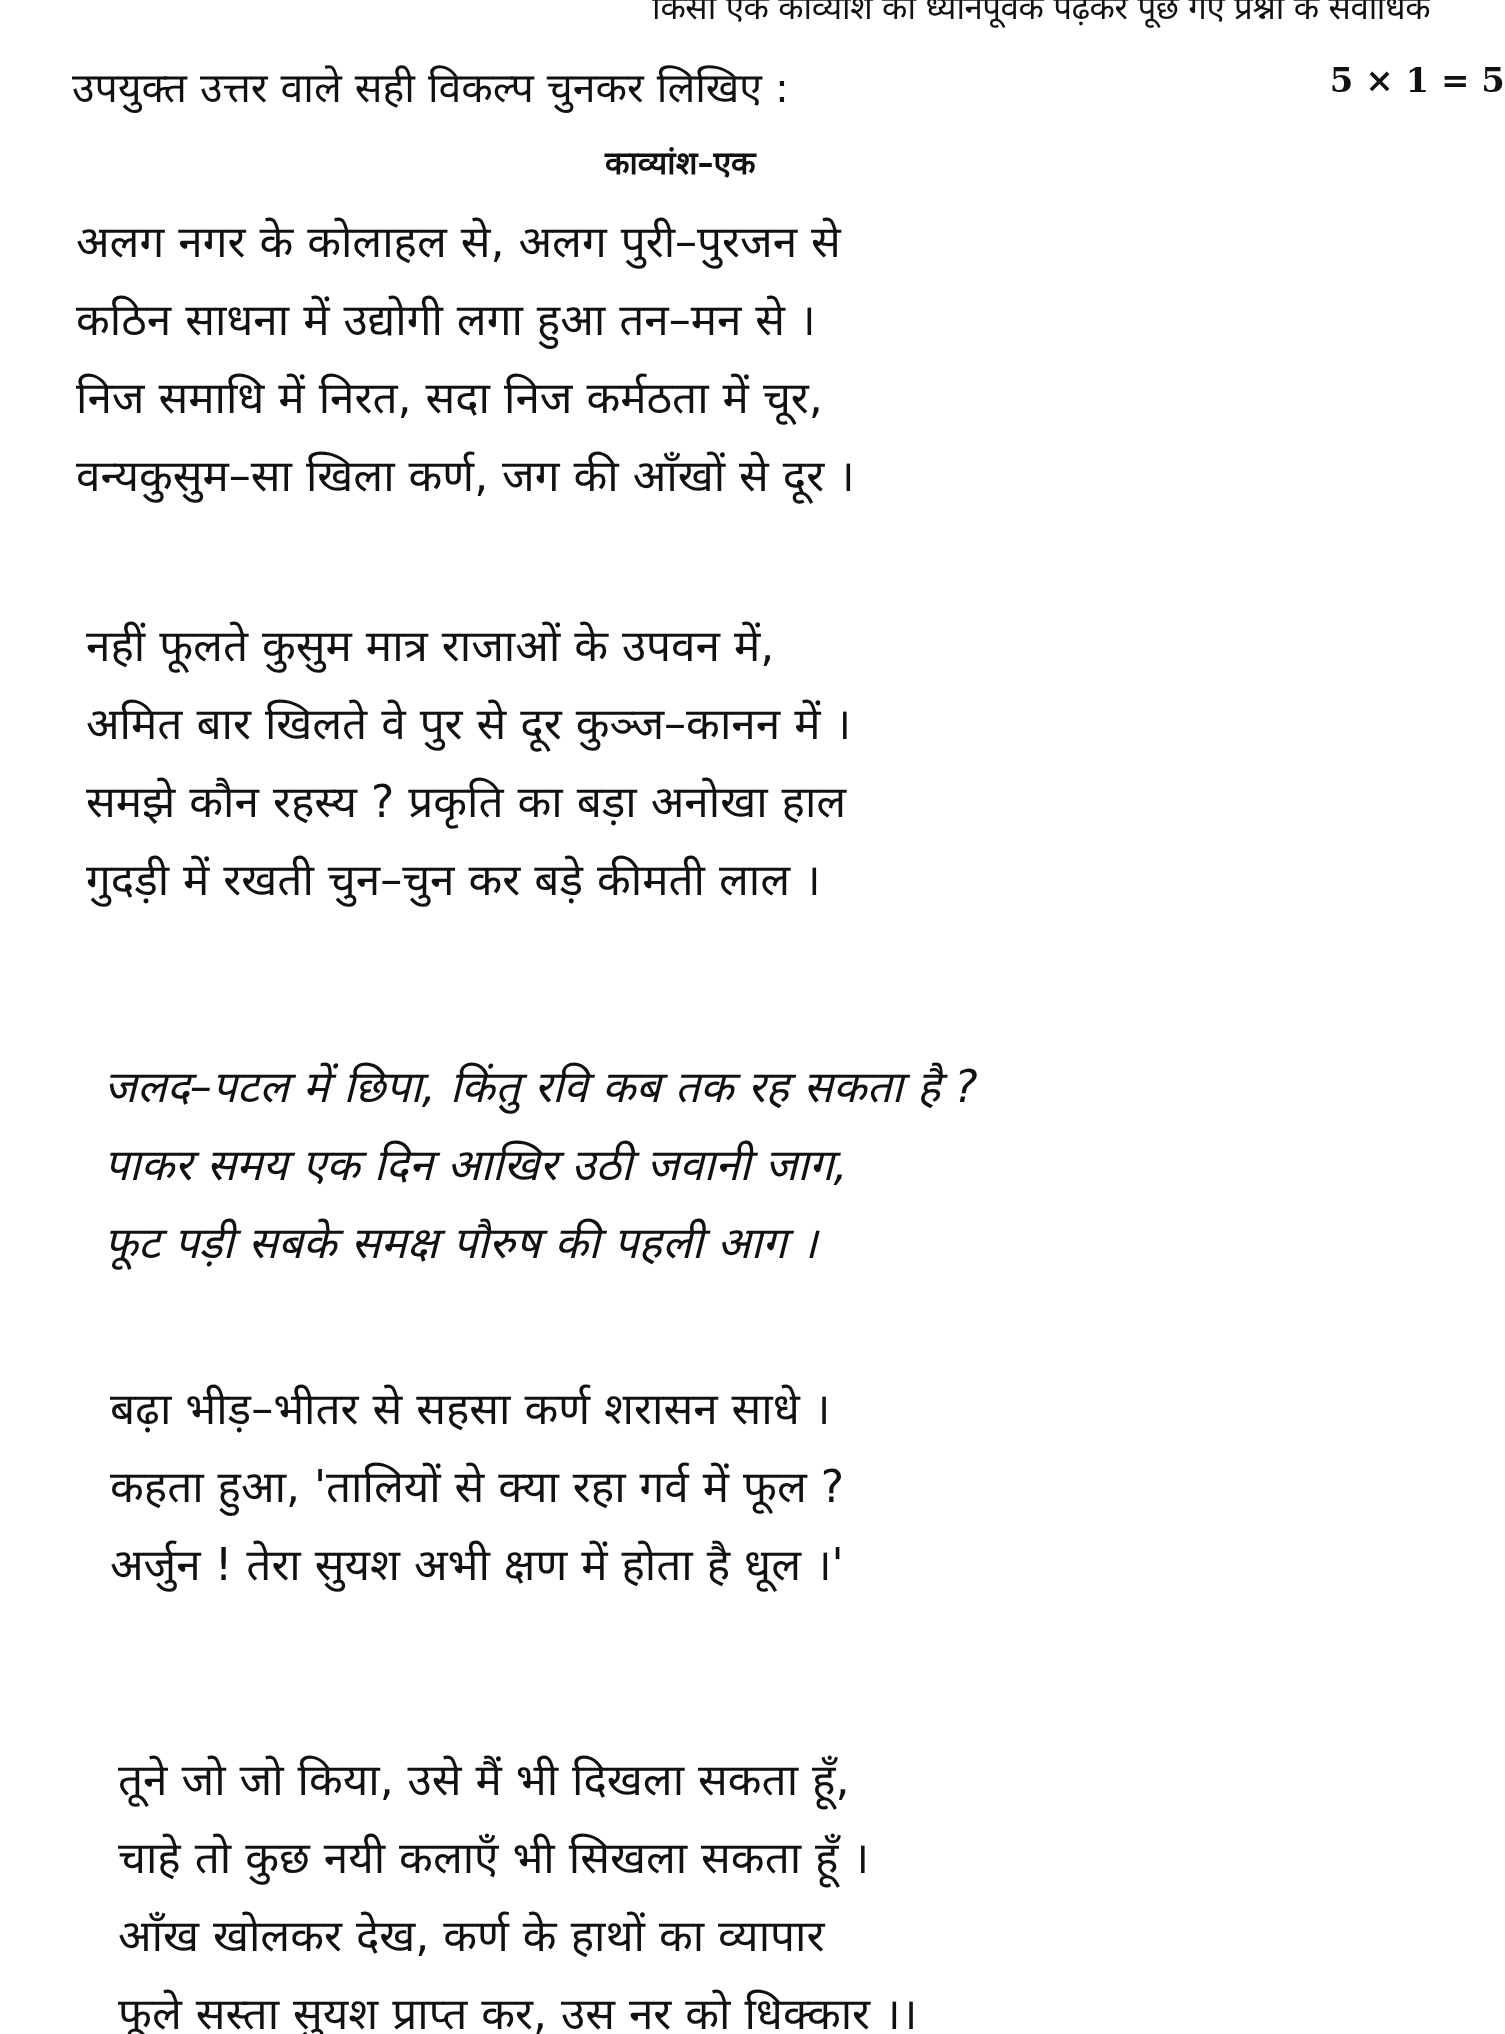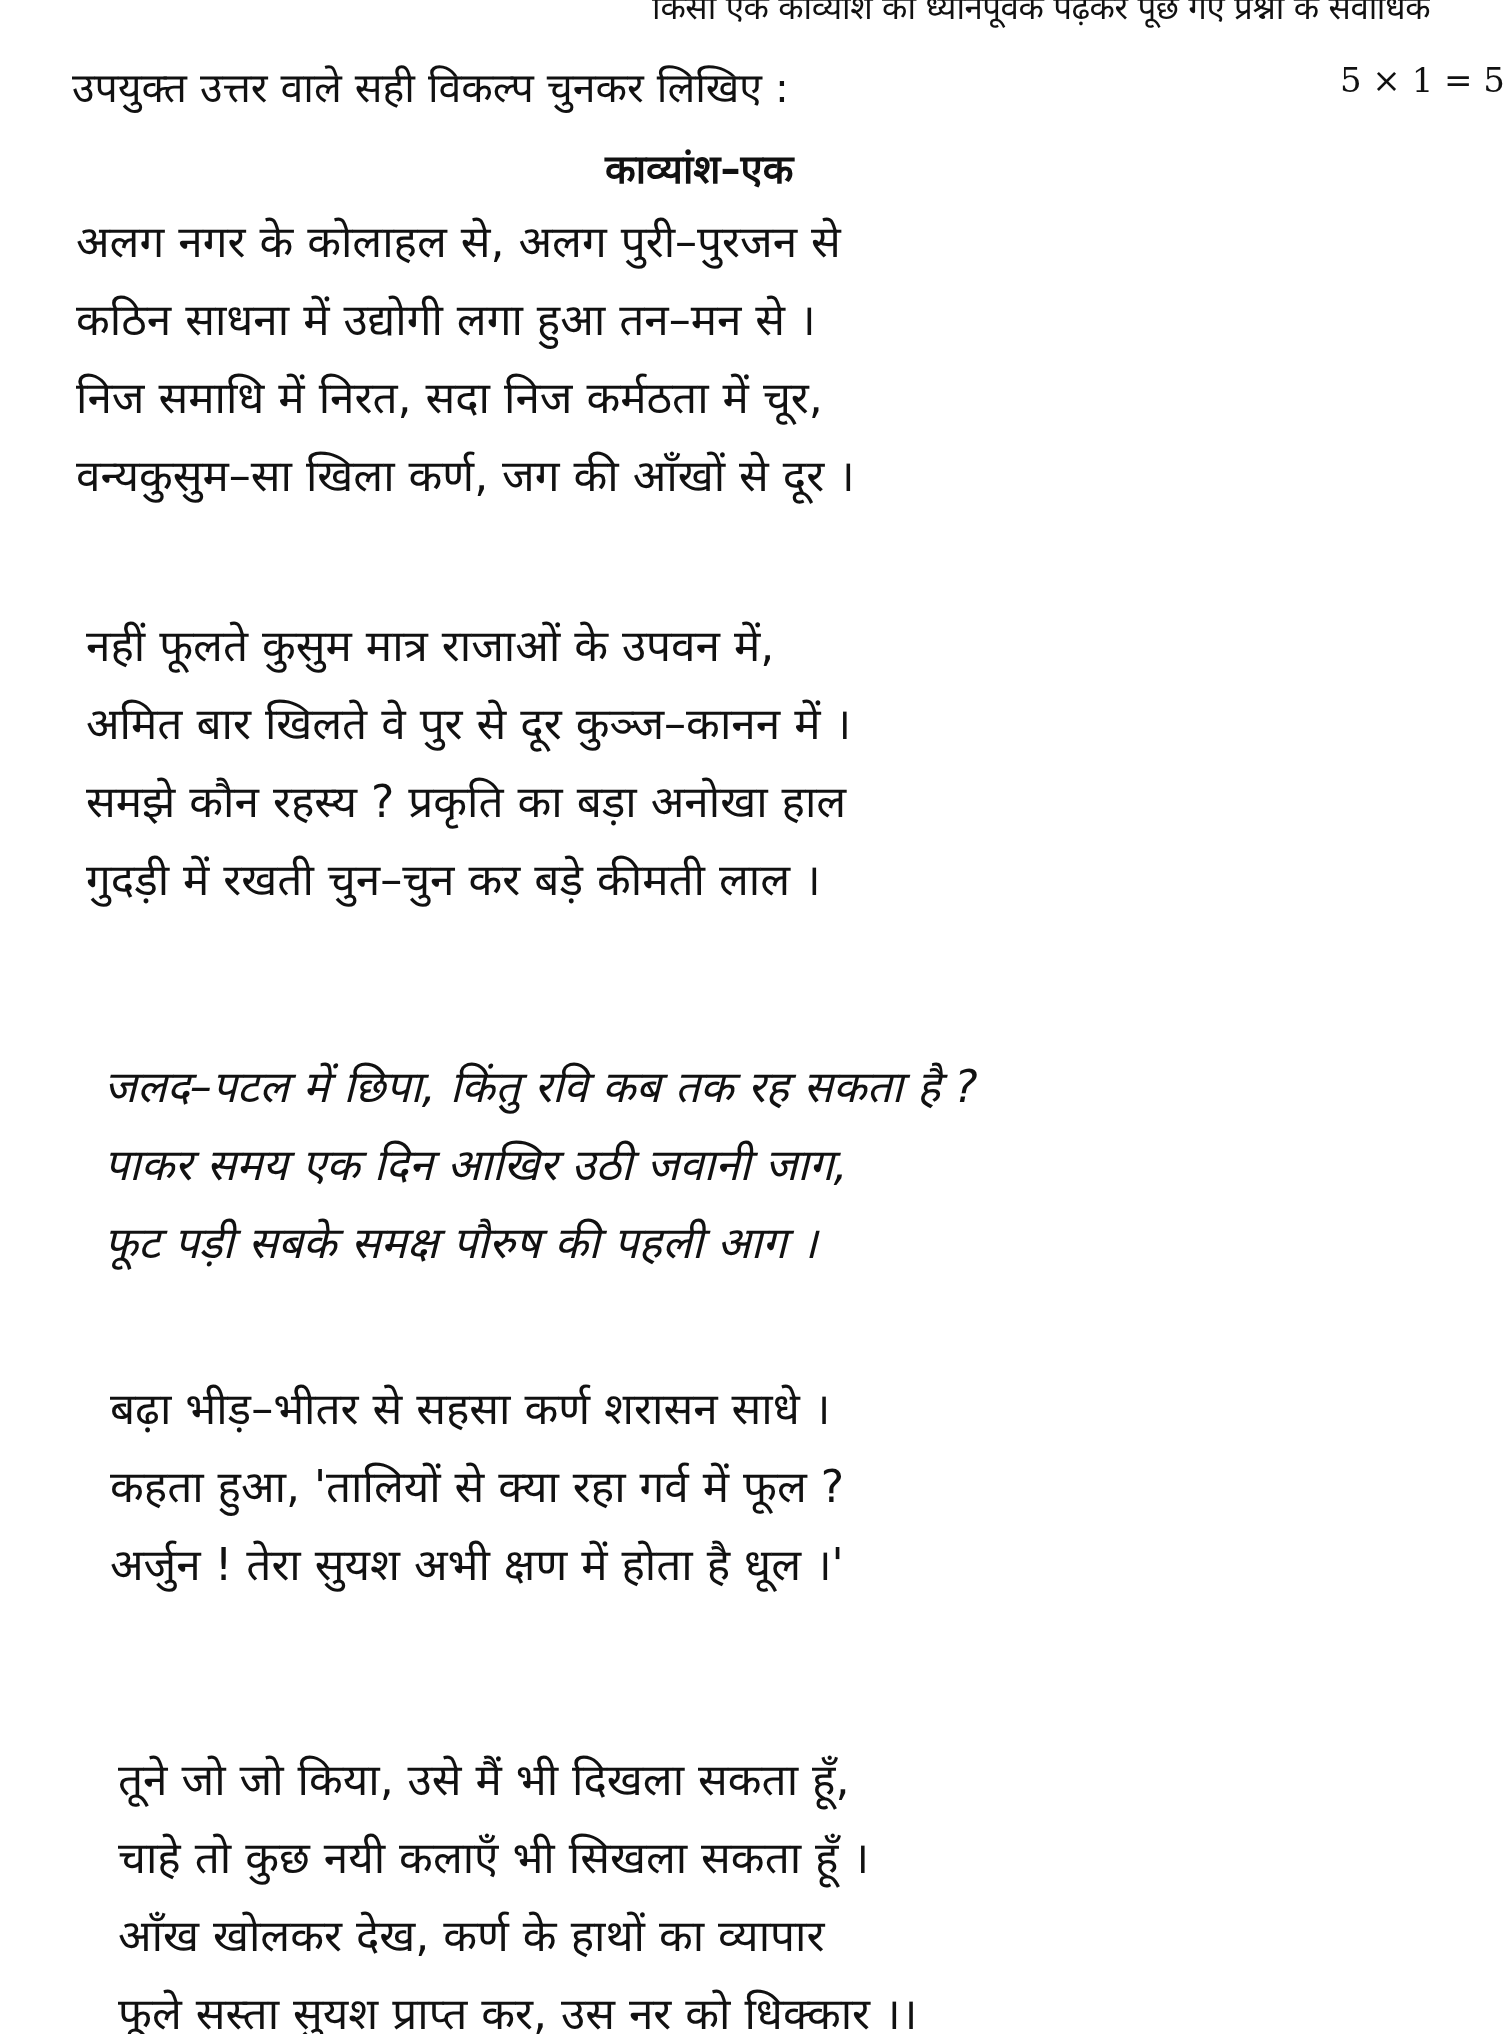--- a/index.html
+++ b/index.html
@@ -31,29 +31,29 @@
       left: 72px;
       top: 58px;
       font-size: 41px;
       white-space: nowrap;
     }
     .marks {
       position: absolute;
       right: 0px;
       top: 60px;
       font-size: 34px;
-      font-weight: normal;
+      font-weight: bold;
       font-family: "DejaVu Serif", serif;
       white-space: nowrap;
     }
     .section-title {
       position: absolute;
       left: 605px;
       top: 140px;
-      font-size: 40px;
+      font-size: 32px;
       font-weight: bold;
       white-space: nowrap;
     }
     .stanza {
       position: absolute;
       margin: 0;
       padding: 0;
     }
     .stanza .line {
       display: block;

